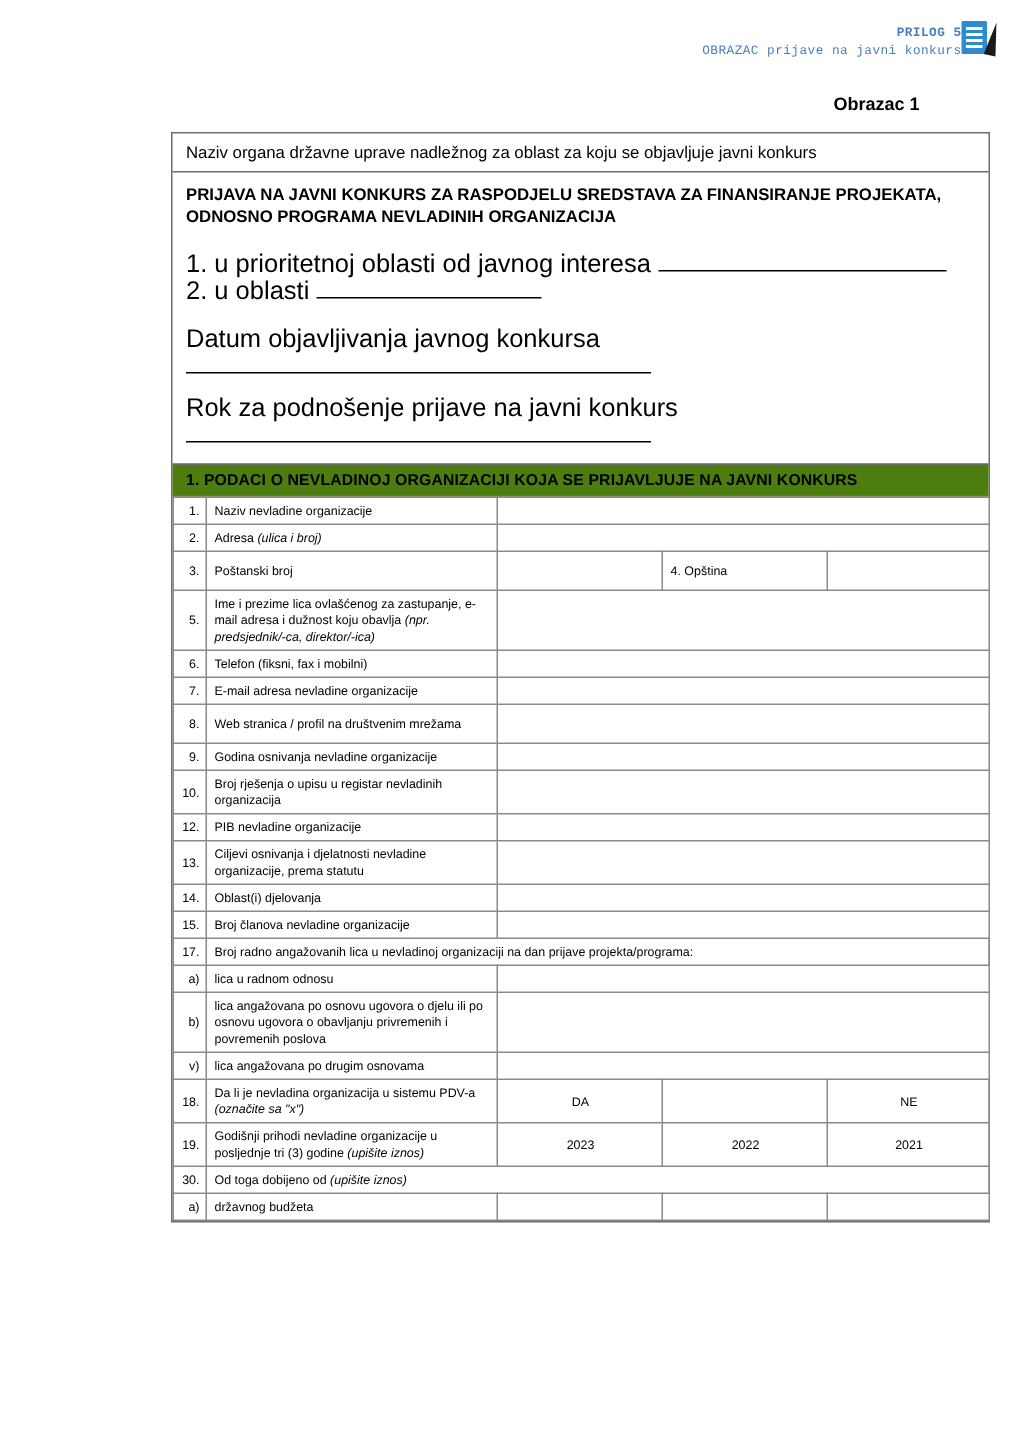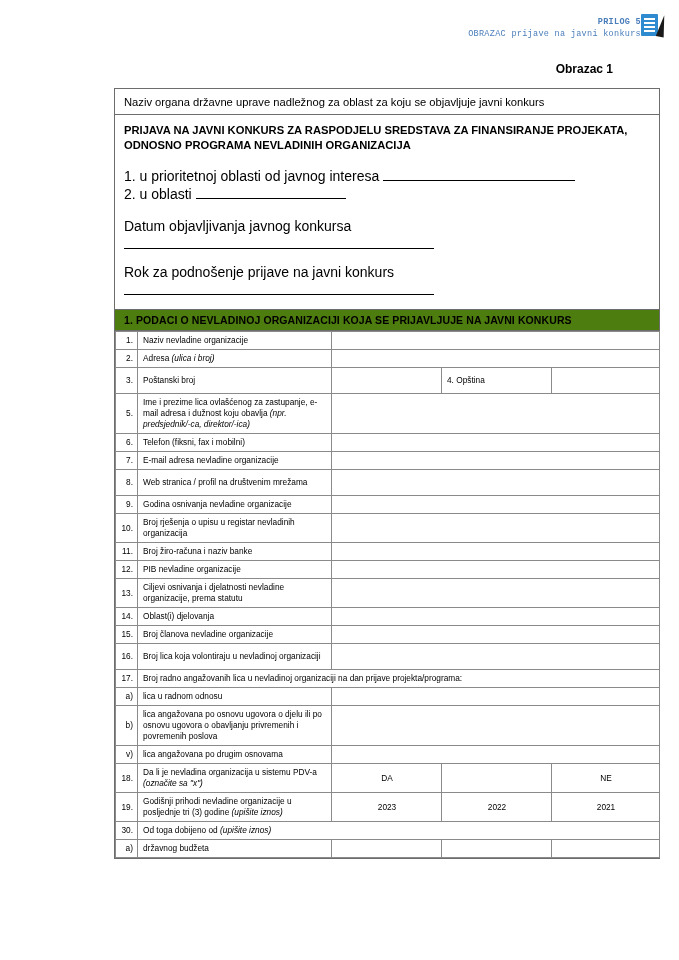--- a/index.html
+++ b/index.html
@@ -98,21 +98,21 @@
   .intro .body {
     padding: 8px 9px 10px 9px;
   }
   .intro .head-bold {
     font-size: 11.2px;
     font-weight: bold;
     line-height: 15px;
     margin-bottom: 14px;
   }
   .intro .item {
-    font-size: 14px;
+    font-size: 17px;
     line-height: 18px;
   }
   .intro .gap-1 { height: 14px; }
   .intro .gap-2 { height: 10px; }
   .intro .underline-long {
     display: inline-block;
     border-bottom: 1px solid #000;
     height: 11px;
   }
 
@@ -280,25 +280,20 @@
         <td class="lbl mid">Godina osnivanja nevladine organizacije</td>
         <td class="fill" colspan="3"></td>
       </tr>
 
       <tr class="med">
         <td class="num">10.</td>
         <td class="lbl">Broj rješenja o upisu u registar nevladinih organizacija</td>
         <td class="fill" colspan="3"></td>
       </tr>
 
-      <tr>
-        <td class="num">11.</td>
-        <td class="lbl mid">Broj žiro-računa i naziv banke</td>
-        <td class="fill" colspan="3"></td>
-      </tr>
 
       <tr>
         <td class="num">12.</td>
         <td class="lbl mid">PIB nevladine organizacije</td>
         <td class="fill" colspan="3"></td>
       </tr>
 
       <tr class="med">
         <td class="num">13.</td>
         <td class="lbl">Ciljevi osnivanja i djelatnosti nevladine organizacije, prema statutu</td>
@@ -310,25 +305,20 @@
         <td class="lbl mid">Oblast(i) djelovanja</td>
         <td class="fill" colspan="3"></td>
       </tr>
 
       <tr>
         <td class="num">15.</td>
         <td class="lbl mid">Broj članova nevladine organizacije</td>
         <td class="fill" colspan="3"></td>
       </tr>
 
-      <tr class="med">
-        <td class="num">16.</td>
-        <td class="lbl">Broj lica koja volontiraju u nevladinoj organizaciji</td>
-        <td class="fill" colspan="3"></td>
-      </tr>
 
       <tr>
         <td class="num">17.</td>
         <td class="spanlbl" colspan="4">Broj radno angažovanih lica u nevladinoj organizaciji na dan prijave projekta/programa:</td>
       </tr>
 
       <tr>
         <td class="sub-num">a)</td>
         <td class="lbl mid">lica u radnom odnosu</td>
         <td class="fill" colspan="3"></td>

